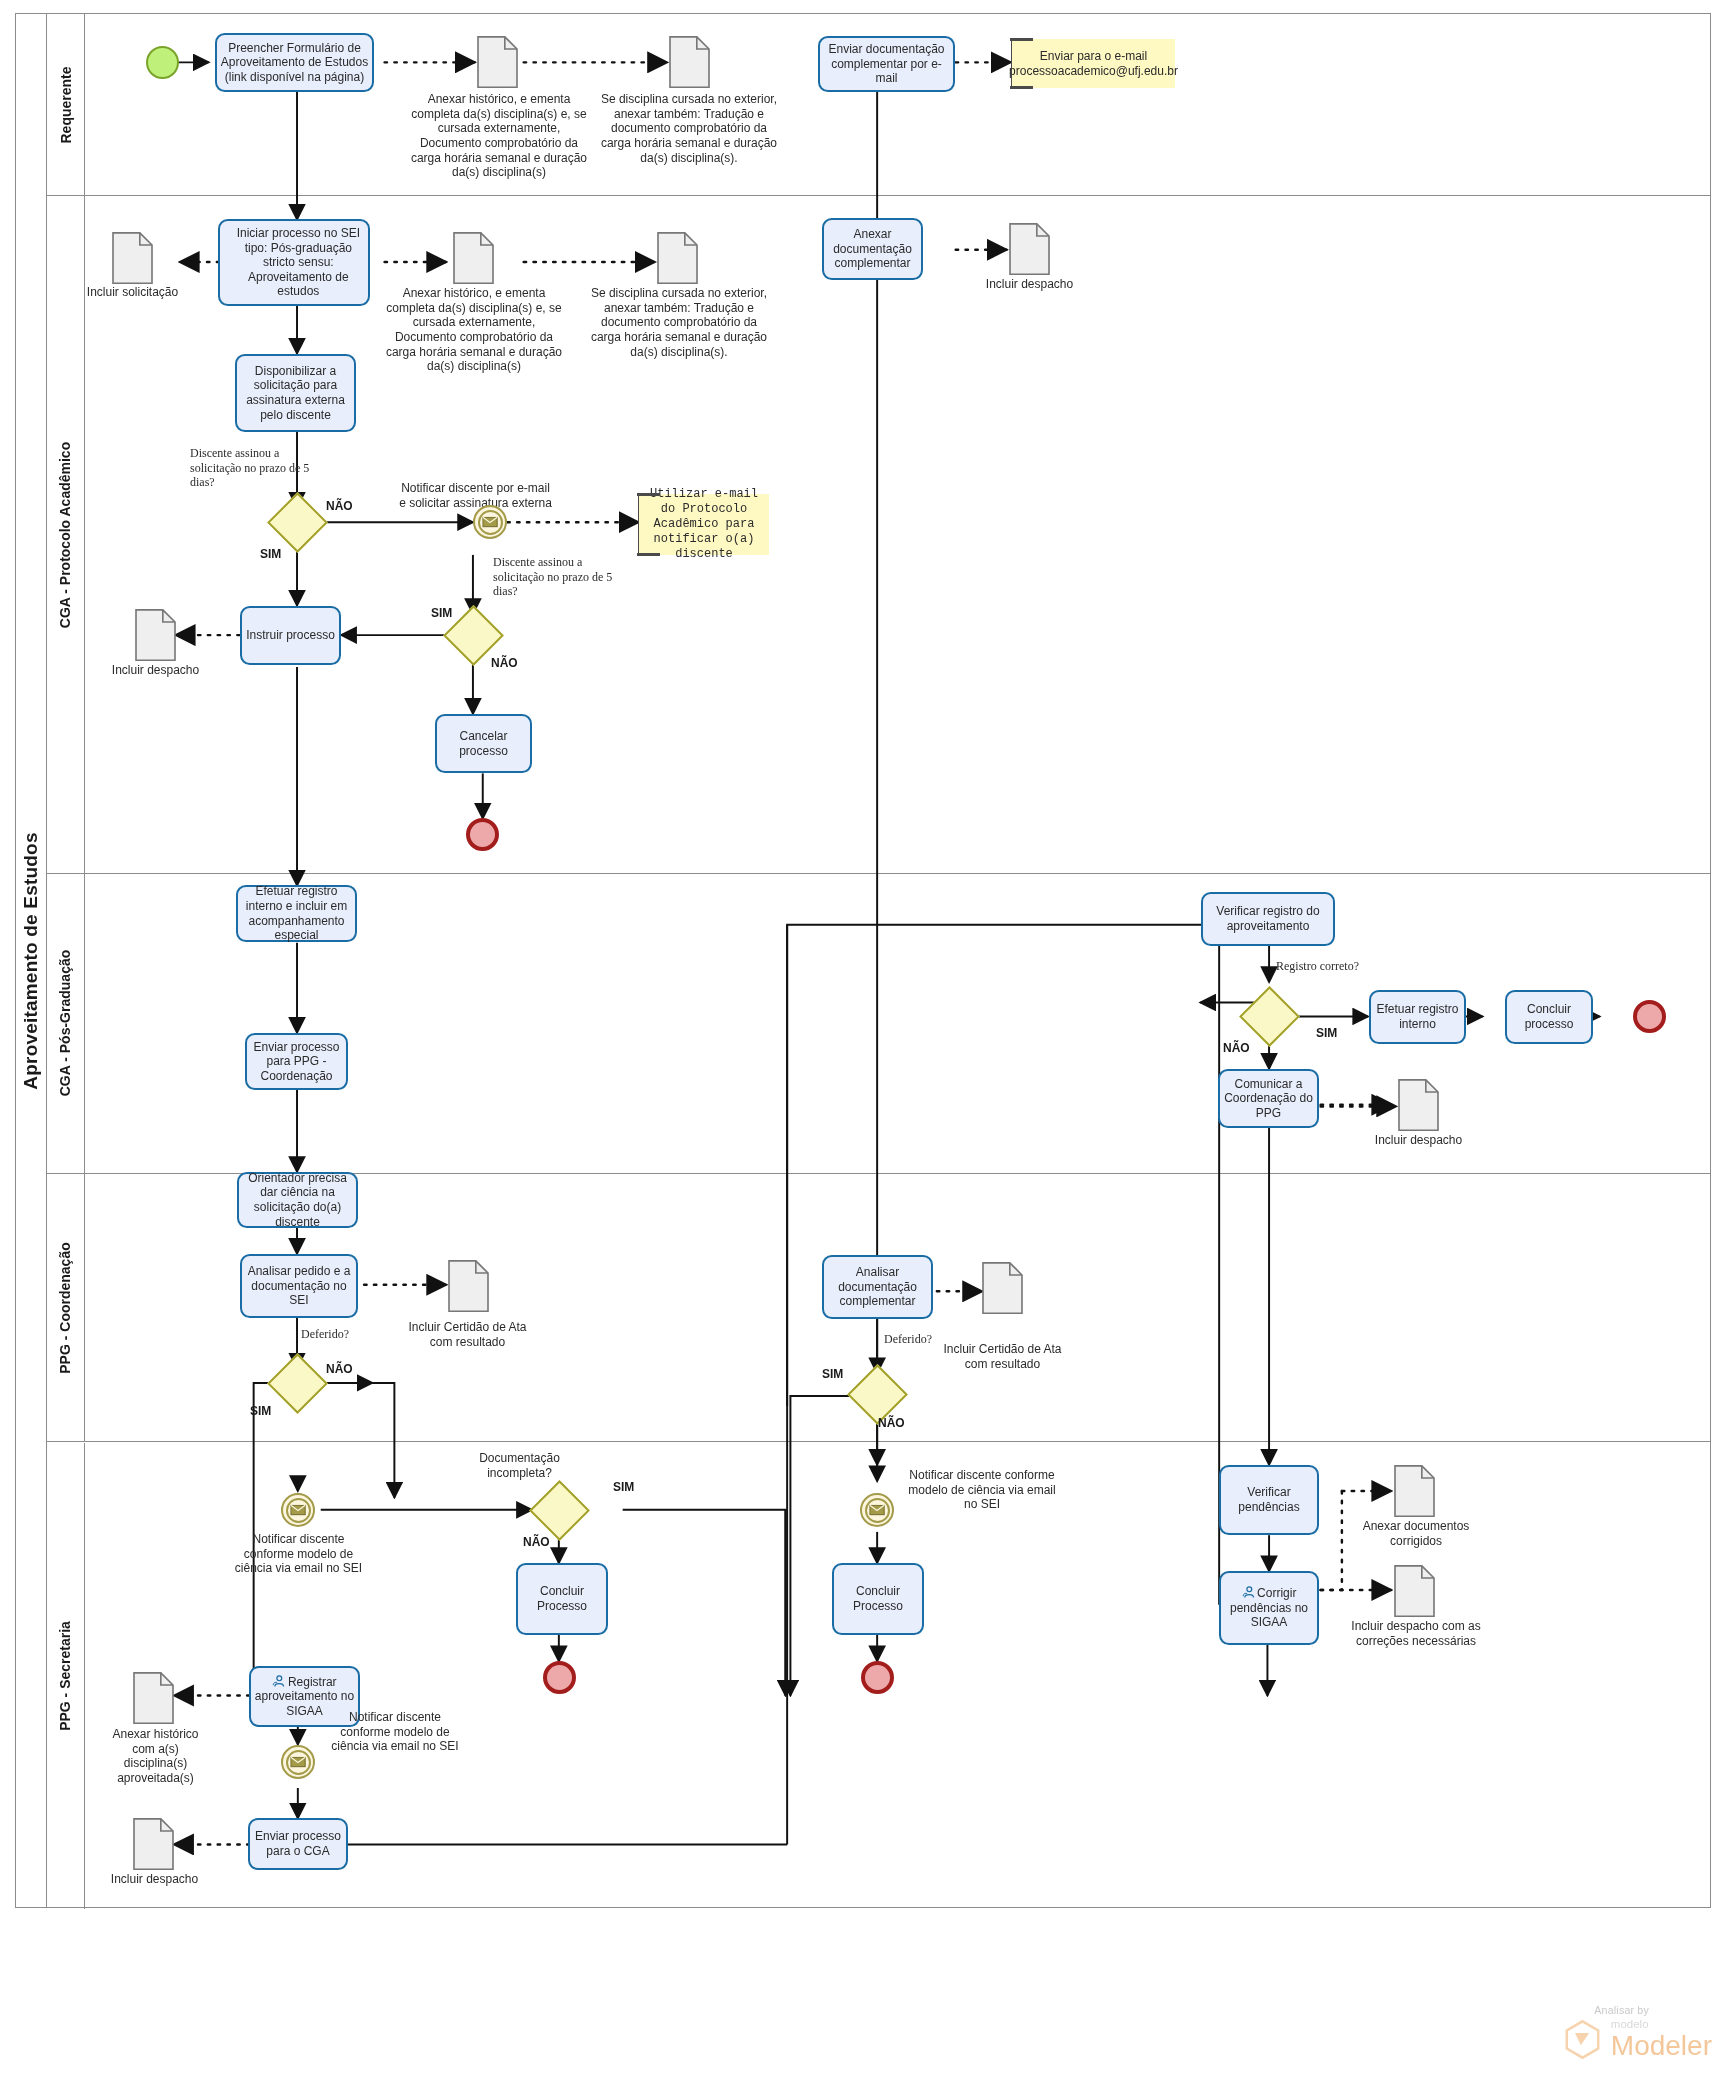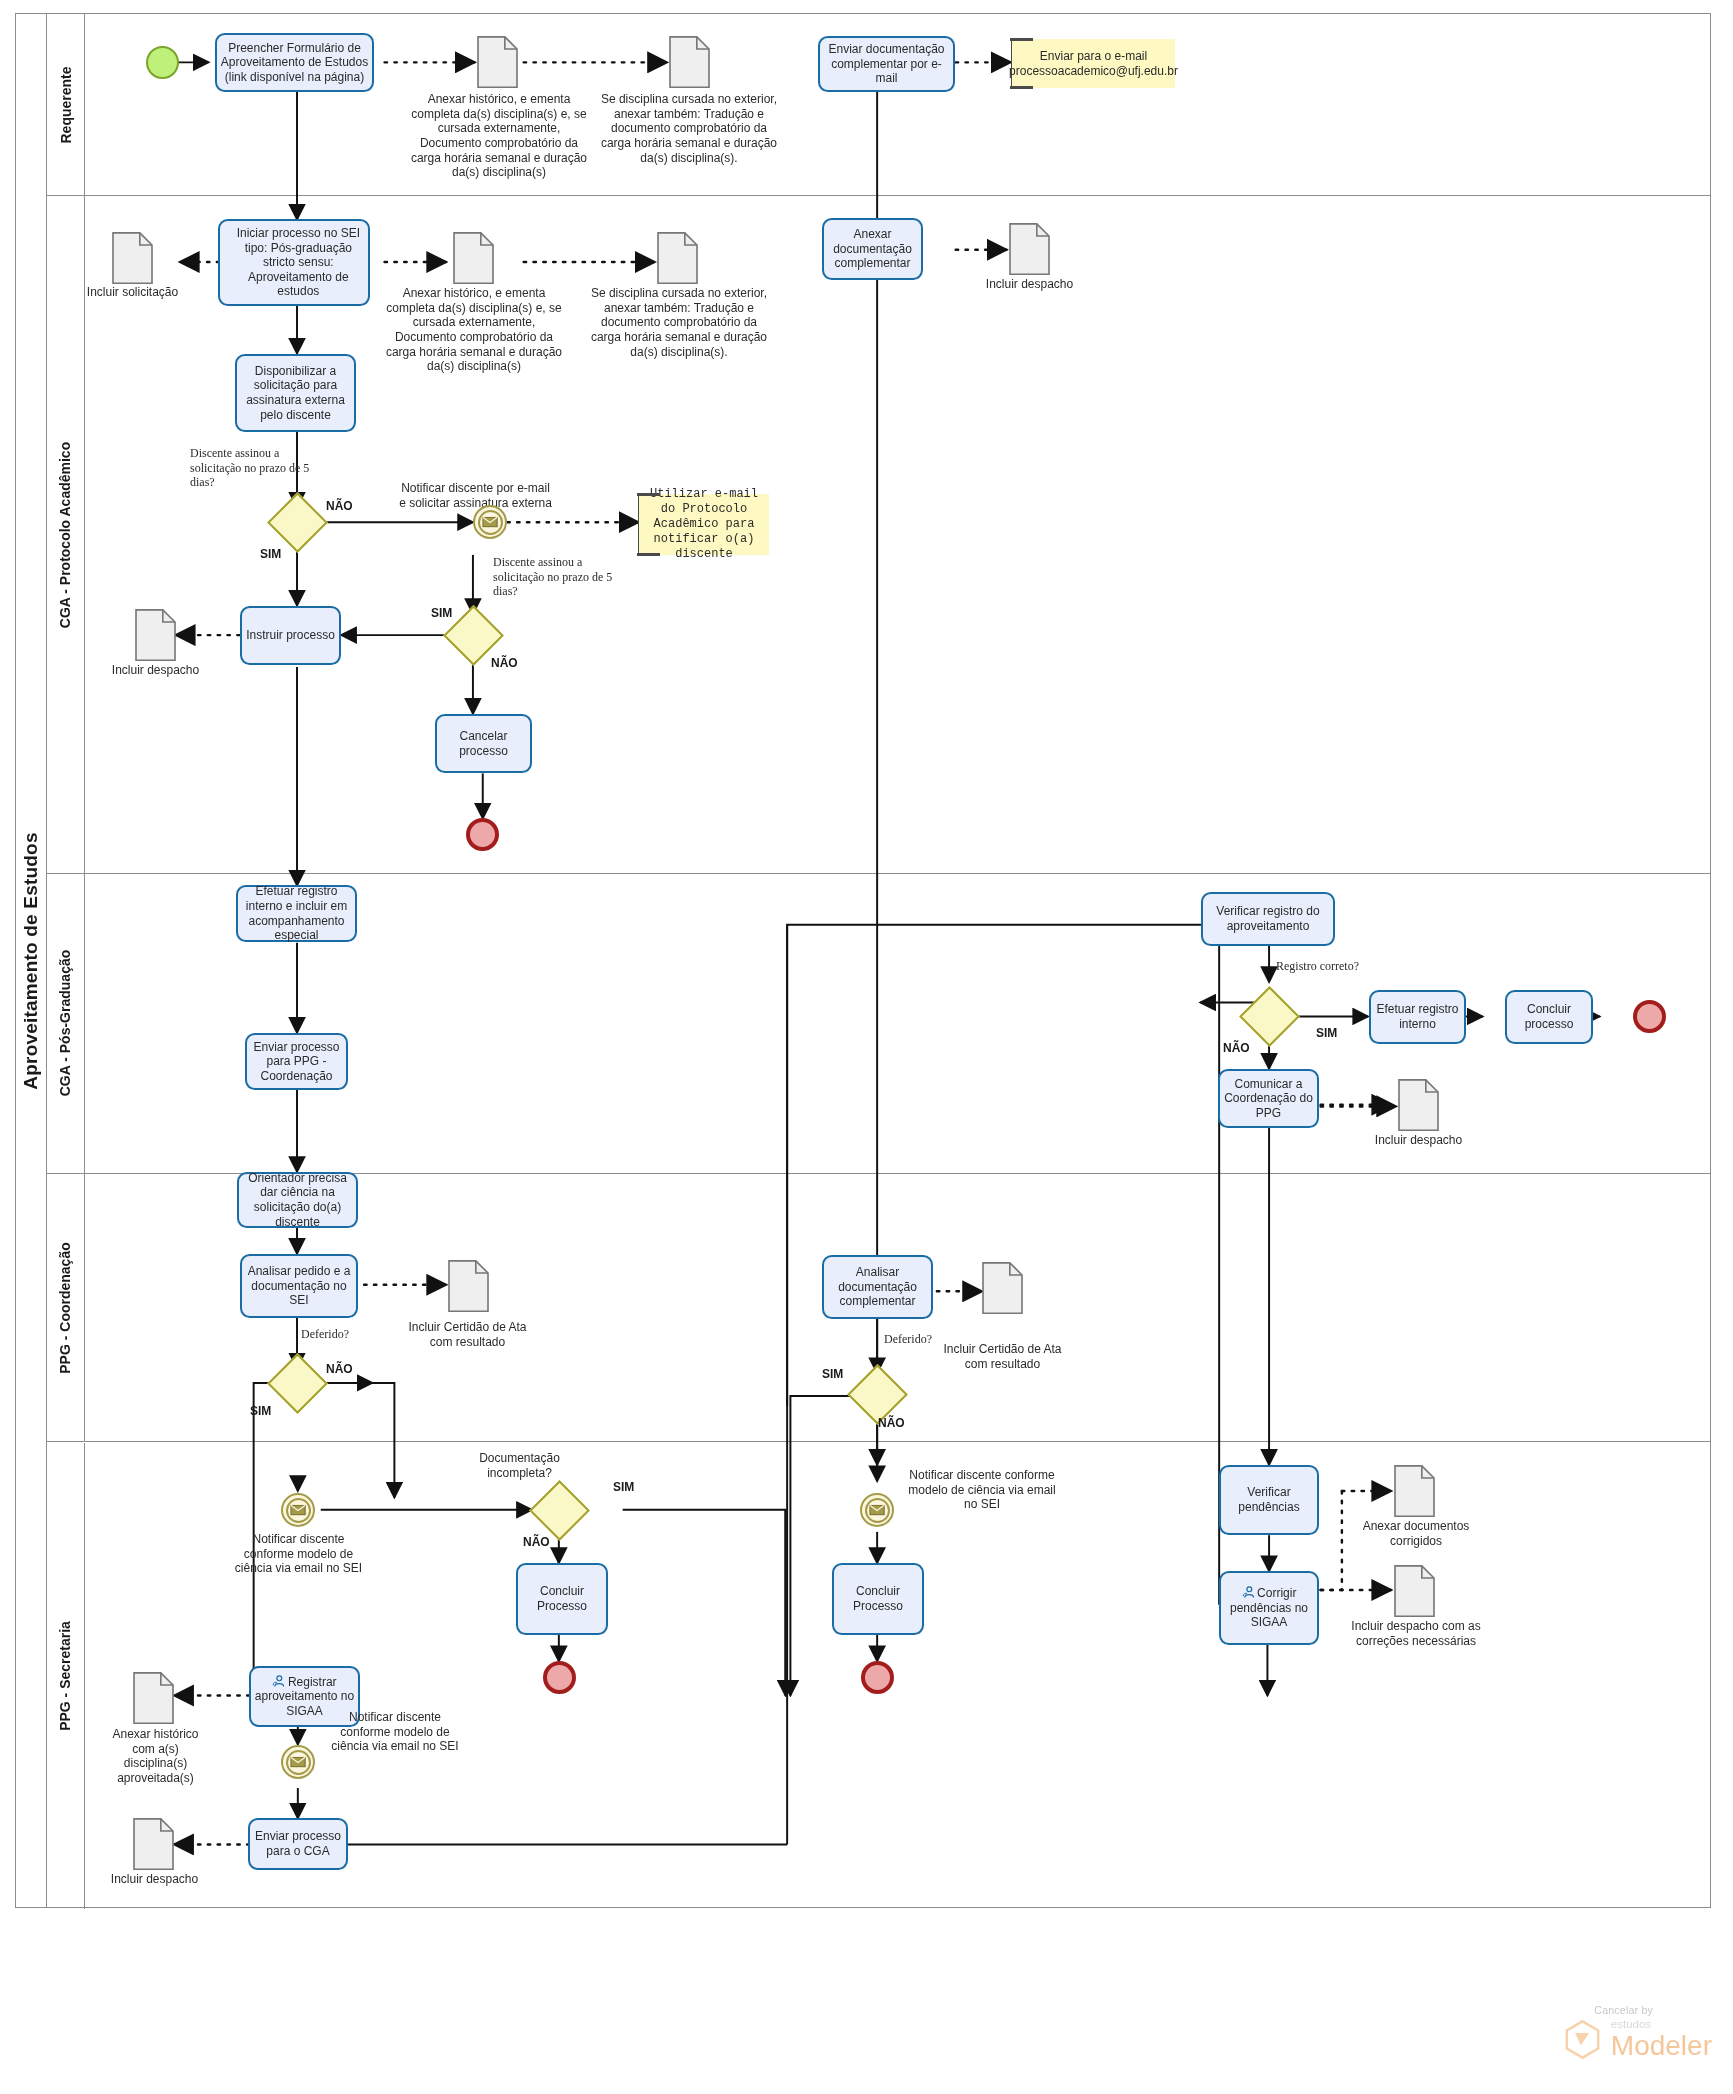--- a/index.html
+++ b/index.html
@@ -489,27 +489,27 @@
 
   <div class="doc" style="left:1394px;top:1565px;">
     <svg width="41" height="52" viewBox="0 0 50 64">
         <path d="M1,1 H34 L49,16 V63 H1 Z" fill="#efefef" stroke="#777" stroke-width="2"></path>
         <path d="M34,1 V16 H49" fill="none" stroke="#777" stroke-width="2"></path>
       </svg>
   </div>
   <div class="lbl" style="left:1334px;top:1619px;width:164px;">Incluir despacho com as correções necessárias</div>
 
   <div class="wm">
-    <div class="pb">Cancelar by</div>
+    <div class="pb">Analisar by</div>
     <div class="row">
       <svg width="43" height="43" viewBox="0 0 52 52">
         <path d="M26,4 L45,15 V37 L26,48 L7,37 V15 Z" fill="none" stroke="#f6d3ad" stroke-width="3"></path>
         <path d="M17,18 L34,18 L24,33 Z" fill="#f6d3ad"></path>
       </svg>
       <div>
-        <div class="bz">estudos</div>
+        <div class="bz">modelo</div>
         <div class="md">Modeler</div>
       </div>
     </div>
   </div>
 
 </div>
 
 
 </body></html>

